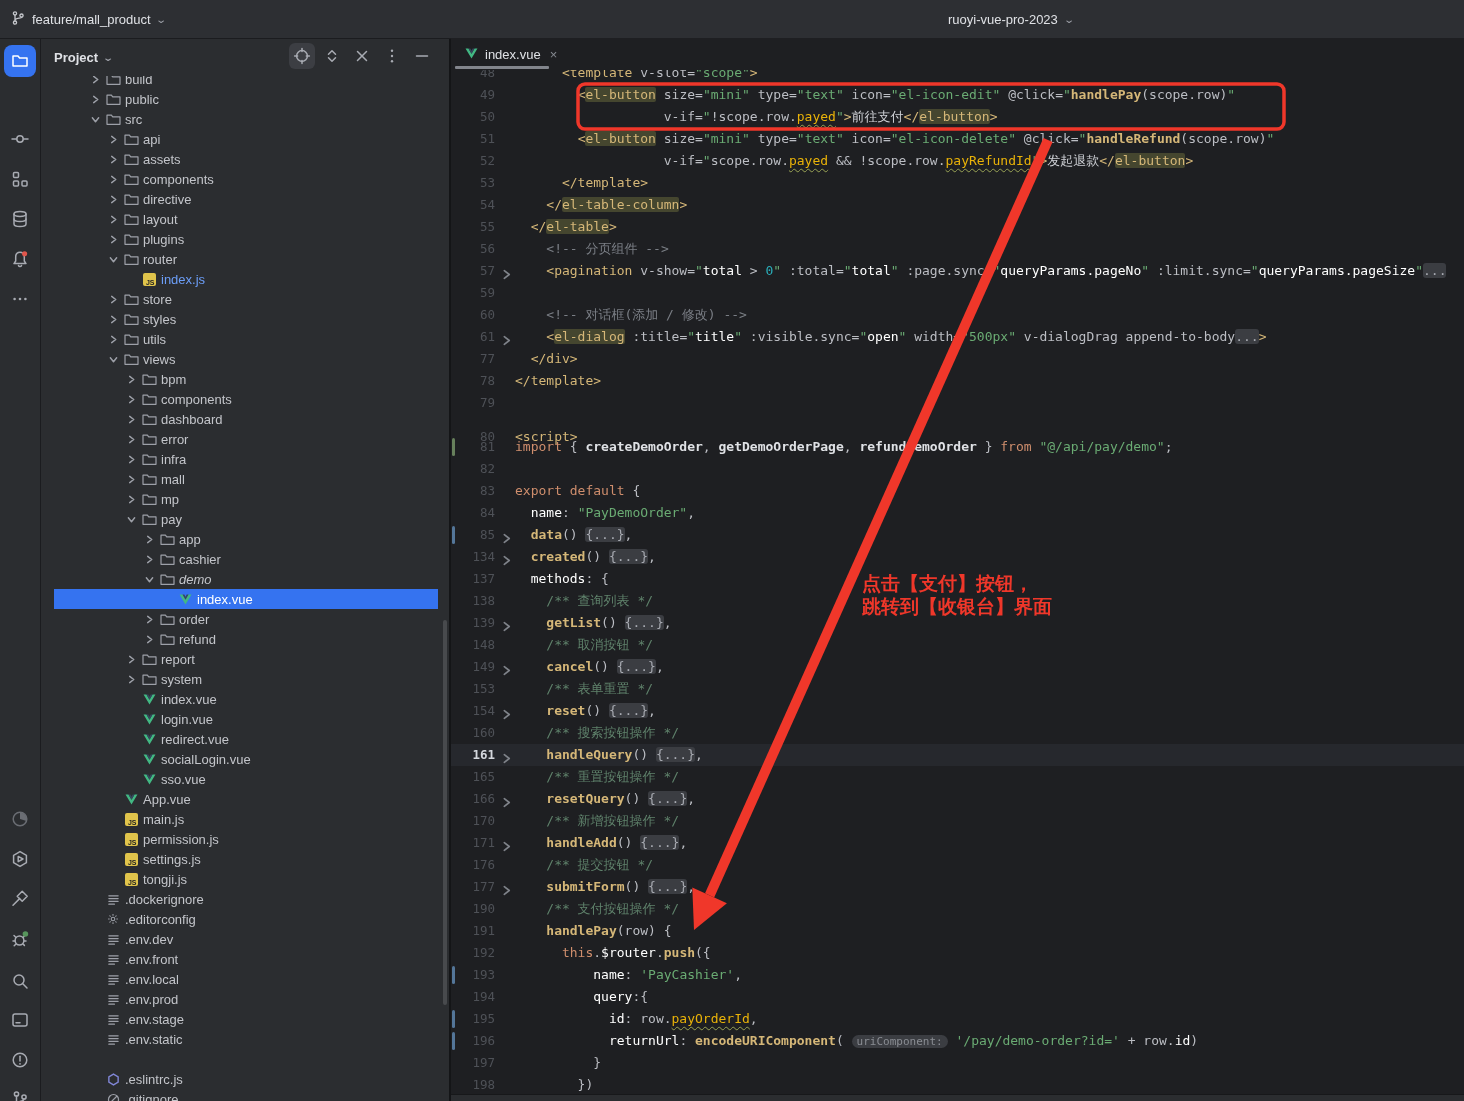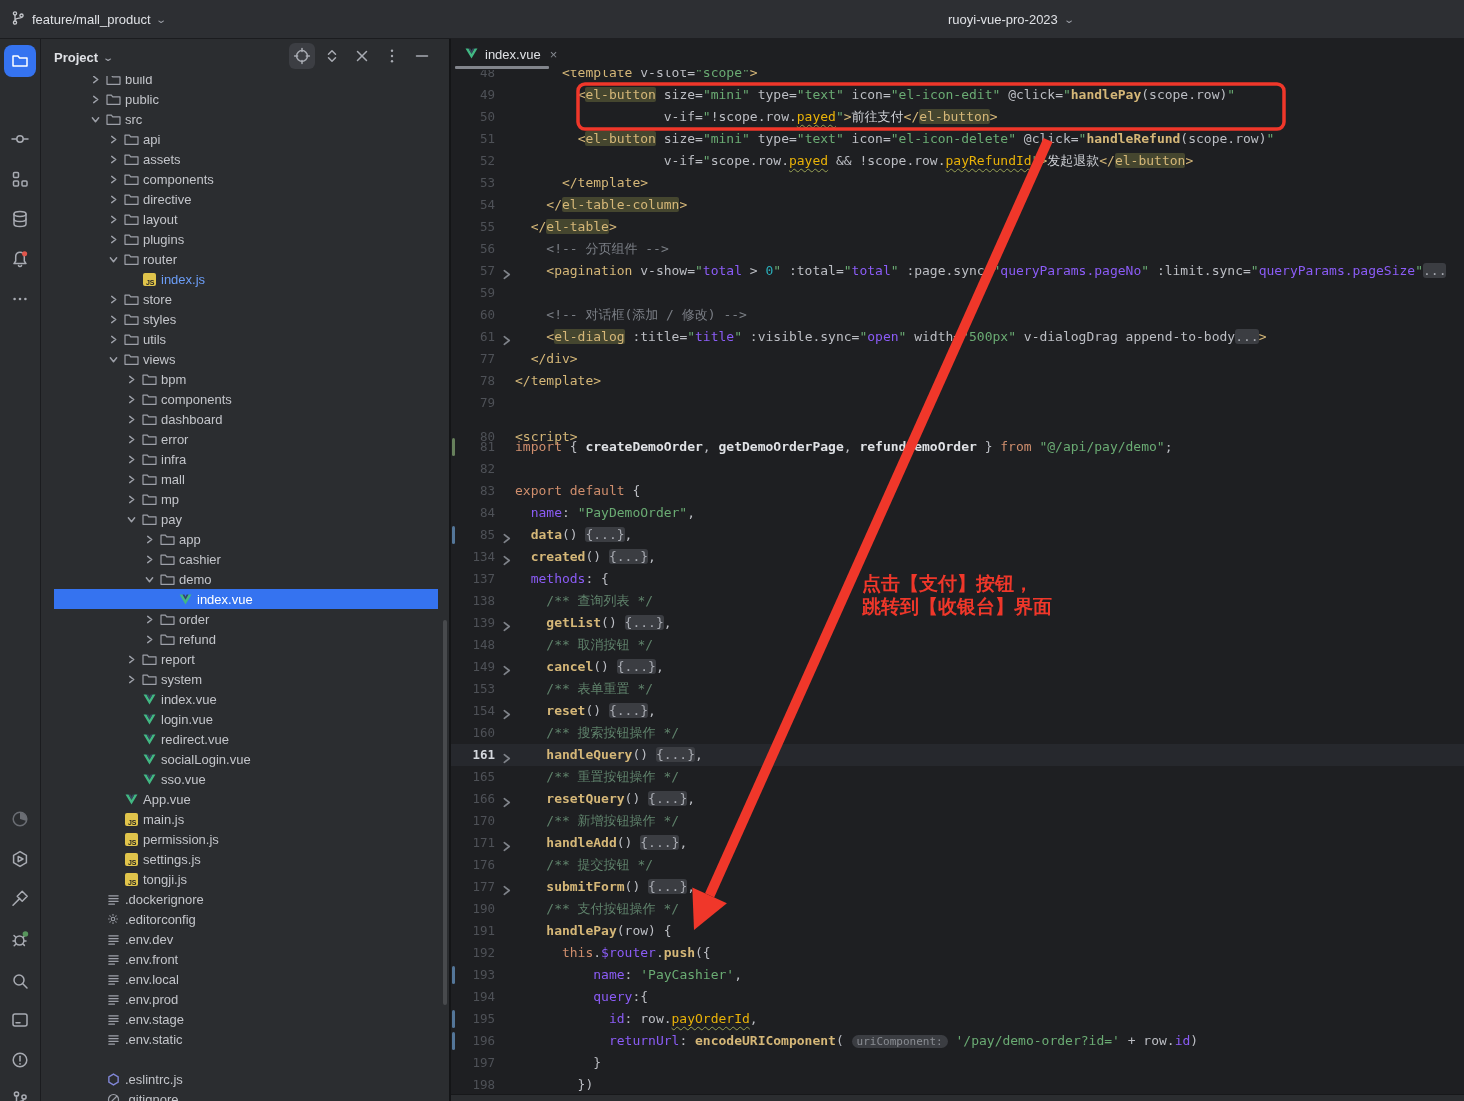--- a/index.html
+++ b/index.html
@@ -60,21 +60,21 @@
   .vcs{position:absolute;left:1px;top:2px;width:3px;height:18px;border-radius:2px;}
   .vcs.green{background:#67805c;}
   .vcs.blue{background:#547699;}
   .code-text{position:absolute;left:64px;top:0;}
   #ed-bottom{position:absolute;left:0;top:1056px;width:100%;height:7px;background:#2b2d30;border-top:1px solid #17181a;}
   
   .sg-t{color:#d5b778;}
   .sg-th{color:#d5b778;background:#45462f;border-radius:2px;}
   .sg-a{color:#bcbec4;}
   .sg-s{color:#6aab73;}
-  .sg-v{color:#8b5cf6;}
+  .sg-v{color:#ffffff;}
   .sg-n{color:#2aacb8;}
   .sg-p{color:#bcbec4;}
   .sg-c{color:#7a7e85;}
   .sg-d{color:#5f826b;}
   .sg-k{color:#cf8e6d;}
   .sg-f{color:#d5b778;font-weight:600;}
   .sg-imp{color:#dfe1e5;font-weight:600;}
   .sg-cn{color:#cfd1d6;}
   .sg-fold{color:#a8abb2;background:#3b3d42;border-radius:3px;}
   .sg-hint{color:#8a8d93;background:#3b3d42;border-radius:7px;padding:0 5px;font-size:11px;}
@@ -554,21 +554,21 @@
               <polyline points="3,1.5 7.5,5 3,8.5"></polyline>
             </svg>
           </span>
           <span class="ticon" style="left: 118px;">
             <svg width="15" height="13" viewBox="0 0 15 13" fill="none" stroke="#9da0a8" stroke-width="1.2" stroke-linejoin="round">
               <path d="M1 2.2h4.4l1.3 1.7H14v7.4H1z"></path>
             </svg>
           </span>
           <span class="tlabel" style="left: 138px;">cashier</span>
         </div>
-        <div class="trow" style="top: 493px;">
+        <div class="trow" style="top: 493px; font-style: italic;">
           <span class="tchev" style="left: 100px;">
             <svg width="9" height="9" viewBox="0 0 10 10" fill="none" stroke="#9da0a8" stroke-width="1.6" stroke-linecap="round" stroke-linejoin="round">
               <polyline points="1.5,3 5,7.5 8.5,3"></polyline>
             </svg>
           </span>
           <span class="ticon" style="left: 118px;">
             <svg width="15" height="13" viewBox="0 0 15 13" fill="none" stroke="#9da0a8" stroke-width="1.2" stroke-linejoin="round">
               <path d="M1 2.2h4.4l1.3 1.7H14v7.4H1z"></path>
             </svg>
           </span>

